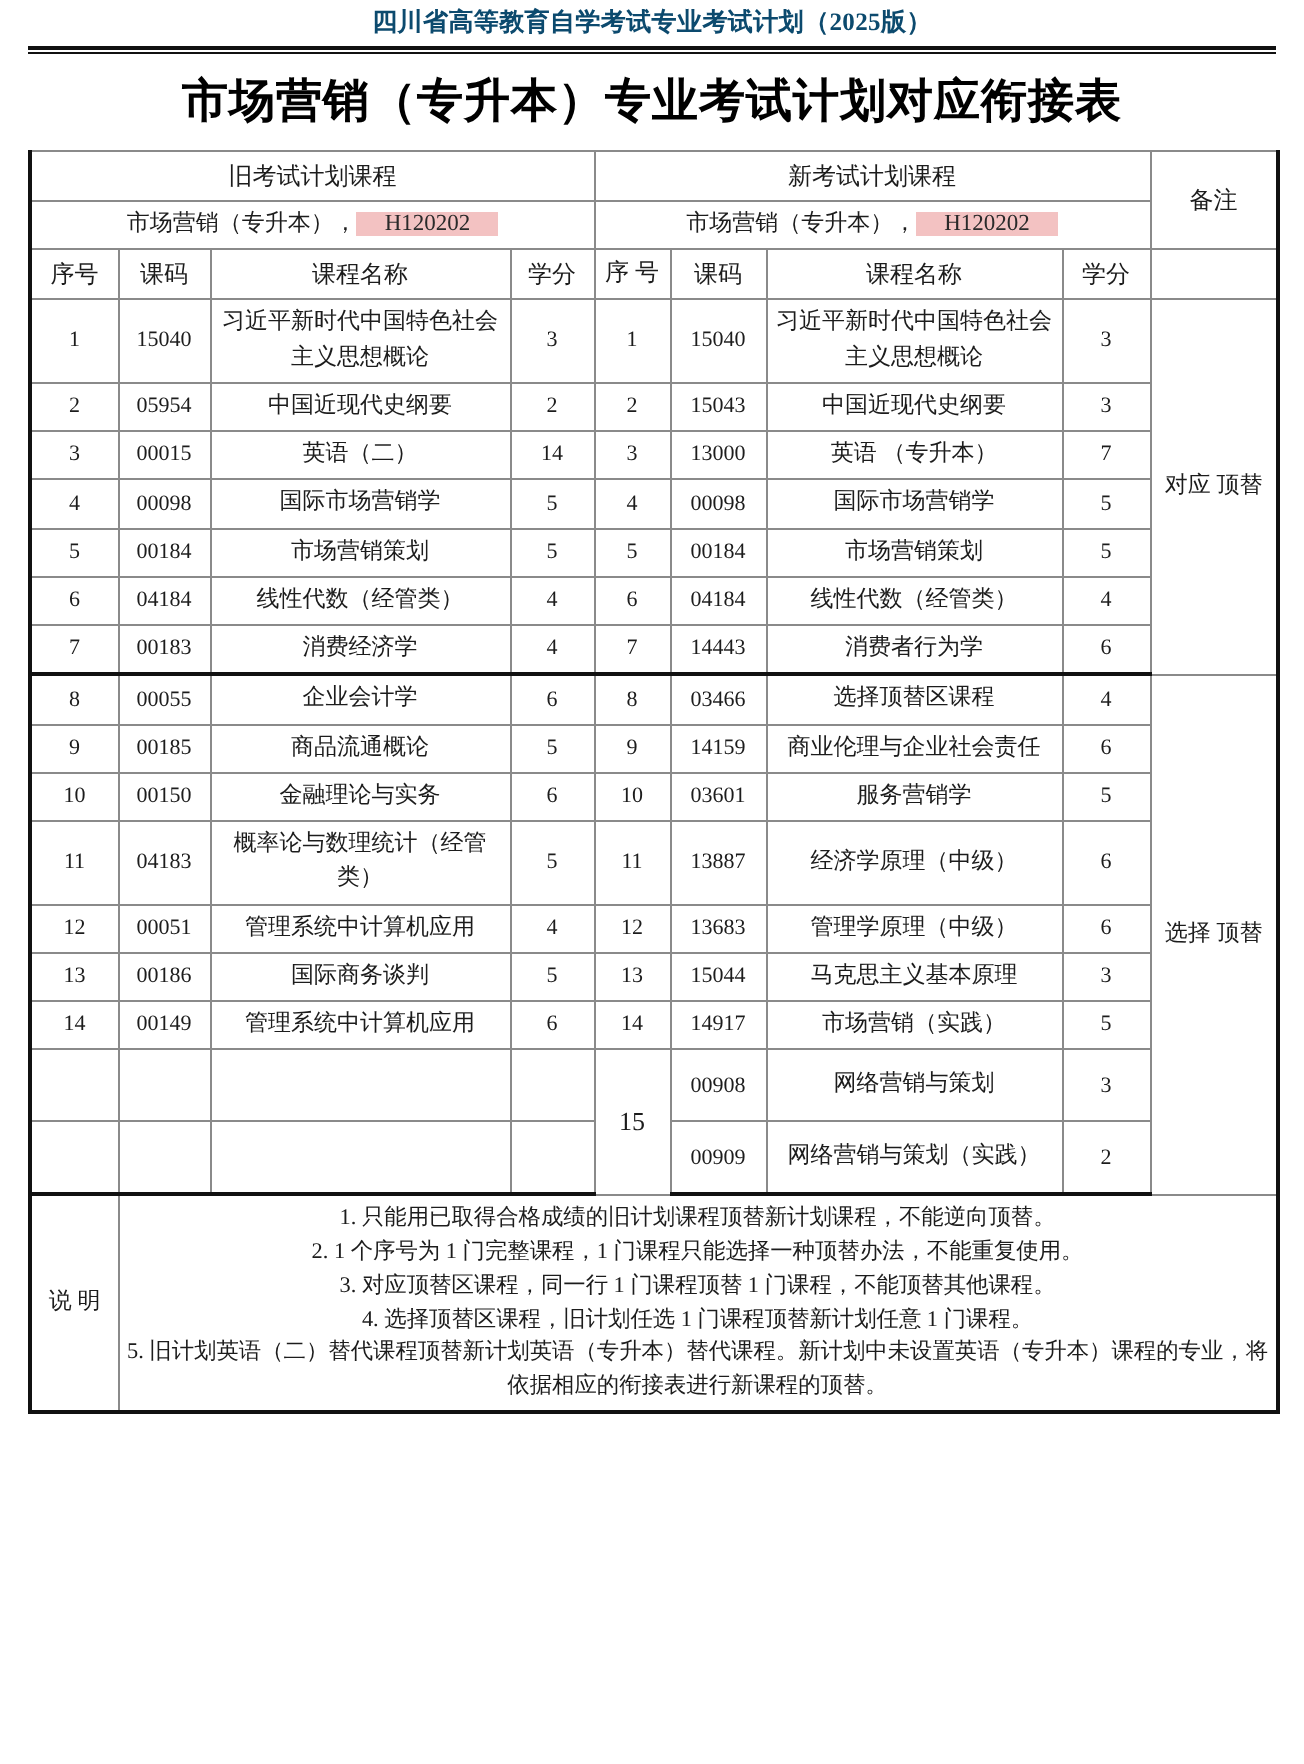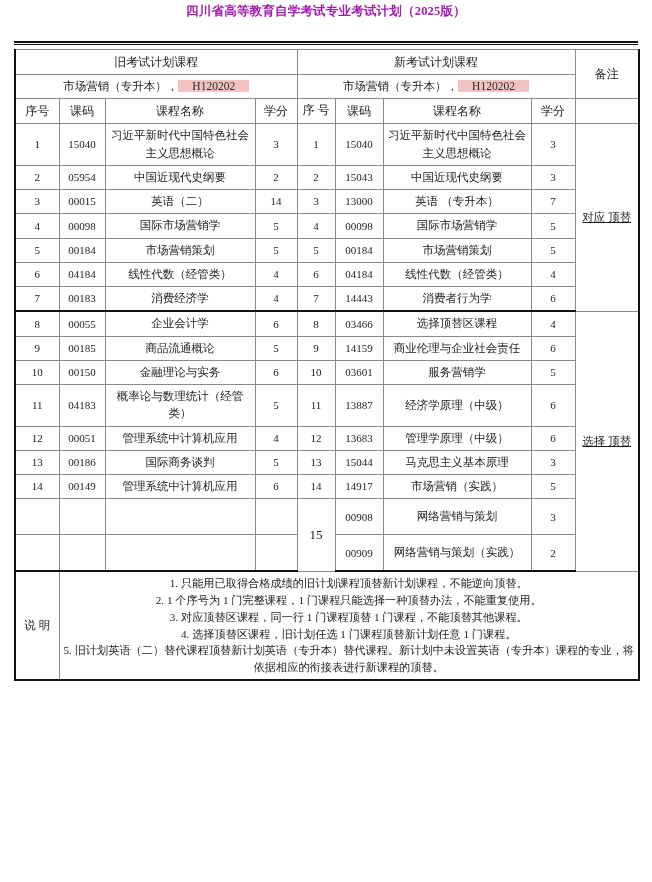--- a/index.html
+++ b/index.html
@@ -20,22 +20,22 @@
     position: relative;
     box-sizing: border-box;
     padding: 0 14px;
   }
   .doc-header {
     text-align: center;
     font-size: 12.5px;
     font-weight: bold;
     letter-spacing: 0.2px;
     padding-top: 3px;
-    padding-bottom: 21px;
-    color: #a21caf;
+    padding-bottom: 3px;
+    color: #0c4a6e;
   }
   .header-rule {
     border-top: 2.5px solid #111;
     border-bottom: 1px solid #111;
     height: 1px;
     margin: 0 0 4px 0;
   }
   .doc-title {
     text-align: center;
     font-size: 23px;
@@ -92,21 +92,20 @@
   .cname {
     text-align: left;
     padding-left: 7px;
     padding-right: 4px;
     font-size: 11.5px;
   }
   .num { font-size: 11px; }
   .remark {
     font-size: 11.5px;
     line-height: 1.7;
-    text-decoration: underline;
   }
   .seq-merge { font-size: 13px; }
   .empty-cell { height: 29px; }
 
   .notes-label {
     font-size: 11.5px;
     line-height: 1.75;
     width: 34px;
   }
   .notes-body {
@@ -119,20 +118,21 @@
   }
   .notes-body div { white-space: normal; }
 </style>
 </head>
 <body>
 
 <div class="page">
 
   <div class="doc-header">四川省高等教育自学考试专业考试计划（2025版）</div>
   <div class="header-rule"></div>
+  <div class="doc-title">市场营销（专升本）专业考试计划对应衔接表</div>
 
   <table class="main">
     <colgroup>
       <col style="width:44px">
       <col style="width:46px">
       <col style="width:150px">
       <col style="width:42px">
       <col style="width:38px">
       <col style="width:48px">
       <col style="width:148px">

